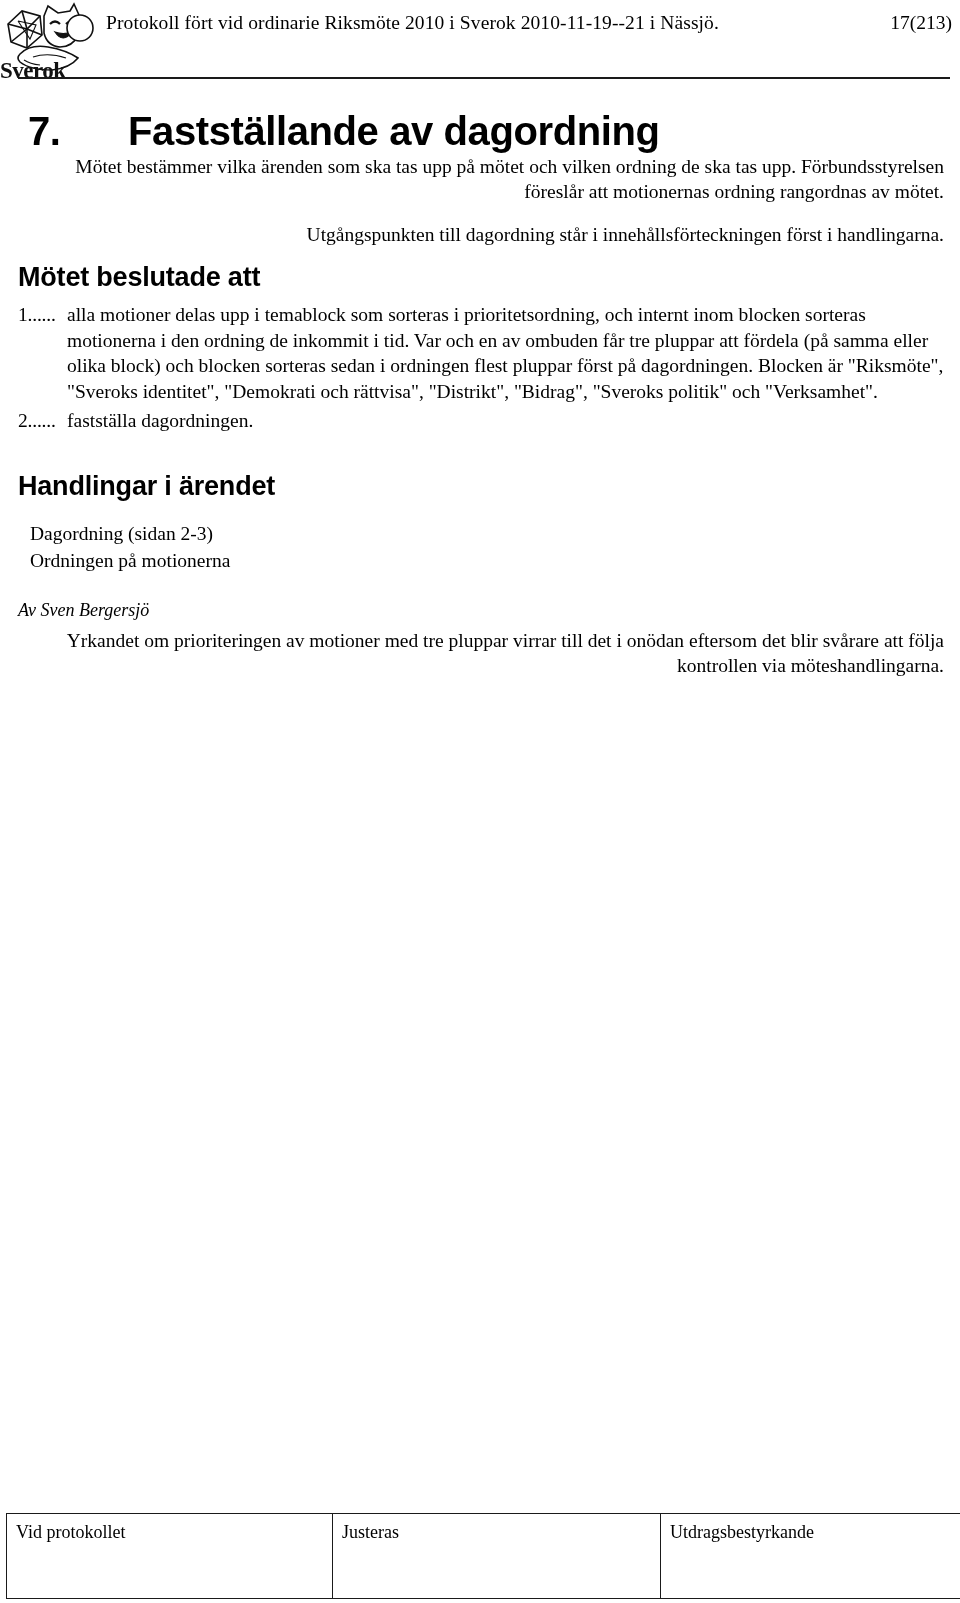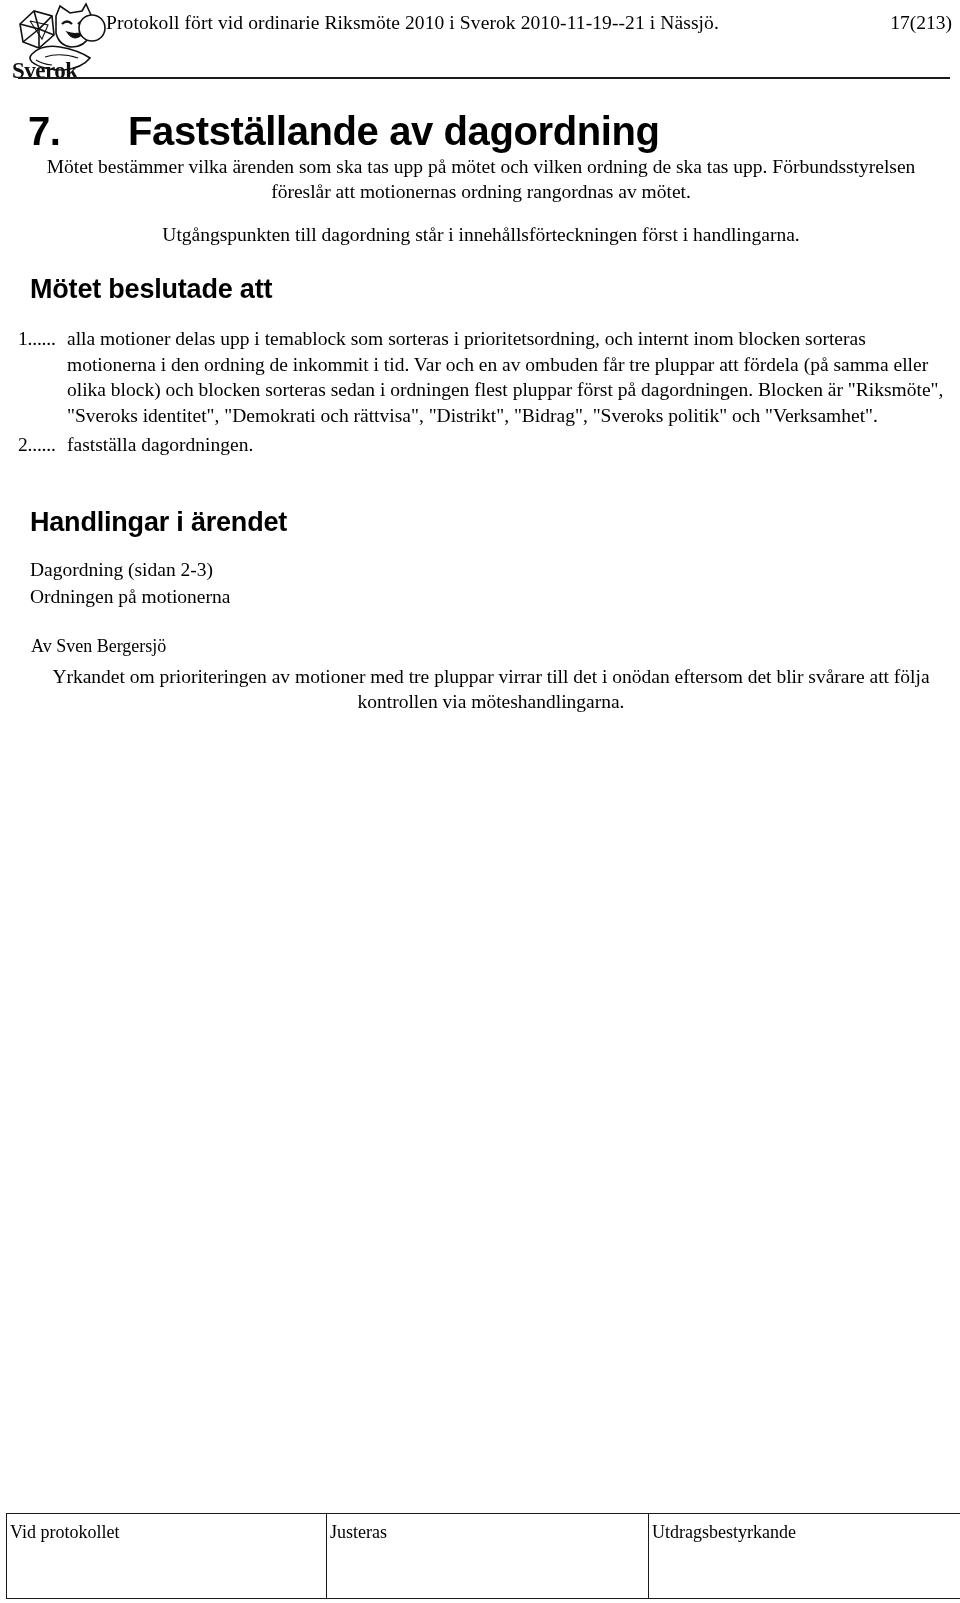--- a/index.html
+++ b/index.html
@@ -19,21 +19,21 @@
   
   .page-header {
     position: absolute;
     left: 0;
     top: 0;
     width: 960px;
     height: 84px;
   }
   .logo {
     position: absolute;
-    left: 12px;
+    left: 0;
     top: 2px;
     width: 96px;
     height: 80px;
   }
   .logo svg { display: block; }
 
   .header-title {
     position: absolute;
     left: 106px;
     top: 10px;
@@ -80,47 +80,48 @@
   }
   .h1 .num {
     display: inline-block;
     width: 100px;
     margin-left: 28px;
     flex: 0 0 auto;
   }
   .h1 .ttl { flex: 0 1 auto; }
 
   .h2 {
-    margin: 12px;
+    margin: 0;
     font-family: "Liberation Sans", "DejaVu Sans", sans-serif;
     font-weight: bold;
     font-size: 27px;
     line-height: 33px;
     letter-spacing: -0.2px;
     padding-left: 18px;
   }
   .h2.spaced-top { padding-top: 18px; }
   .h2.res-top { padding-top: 22px; }
 
   p.body {
     margin: 0;
     padding: 0 16px 0 18px;
     font-size: 19.5px;
     line-height: 25px;
-    text-align: center;
+    text-align: right;
   }
   p.body + p.body { margin-top: 18px; }
 
   .lead { padding-top: 7px; }
 
   .attr {
     margin: 0;
-    padding: 4px 16px 0 31px;
+    padding: 4px 16px 0 18px;
     font-size: 18px;
     line-height: 24px;
+    font-style: italic;
   }
 
   
   .decisions {
     margin: 0;
     padding: 8px 14px 0 18px;
   }
   .dec-item {
     display: flex;
     align-items: flex-start;
@@ -158,21 +159,21 @@
     left: 6px;
     top: 1513px;
     width: 944px;
     height: 84px;
     border-collapse: collapse;
     table-layout: fixed;
   }
   .footer-table td {
     border: 1.6px solid #1a1a1a;
     vertical-align: top;
-    padding: 6px 0 0 3px;
+    padding: 6px 0 0 9px;
     font-size: 18px;
     line-height: 24px;
     height: 78px;
   }
   .footer-table td.c1 { width: 316px; }
   .footer-table td.c2 { width: 318px; }
   .footer-table td.c3 { width: 310px; }
 </style>
 </head>
 <body>

